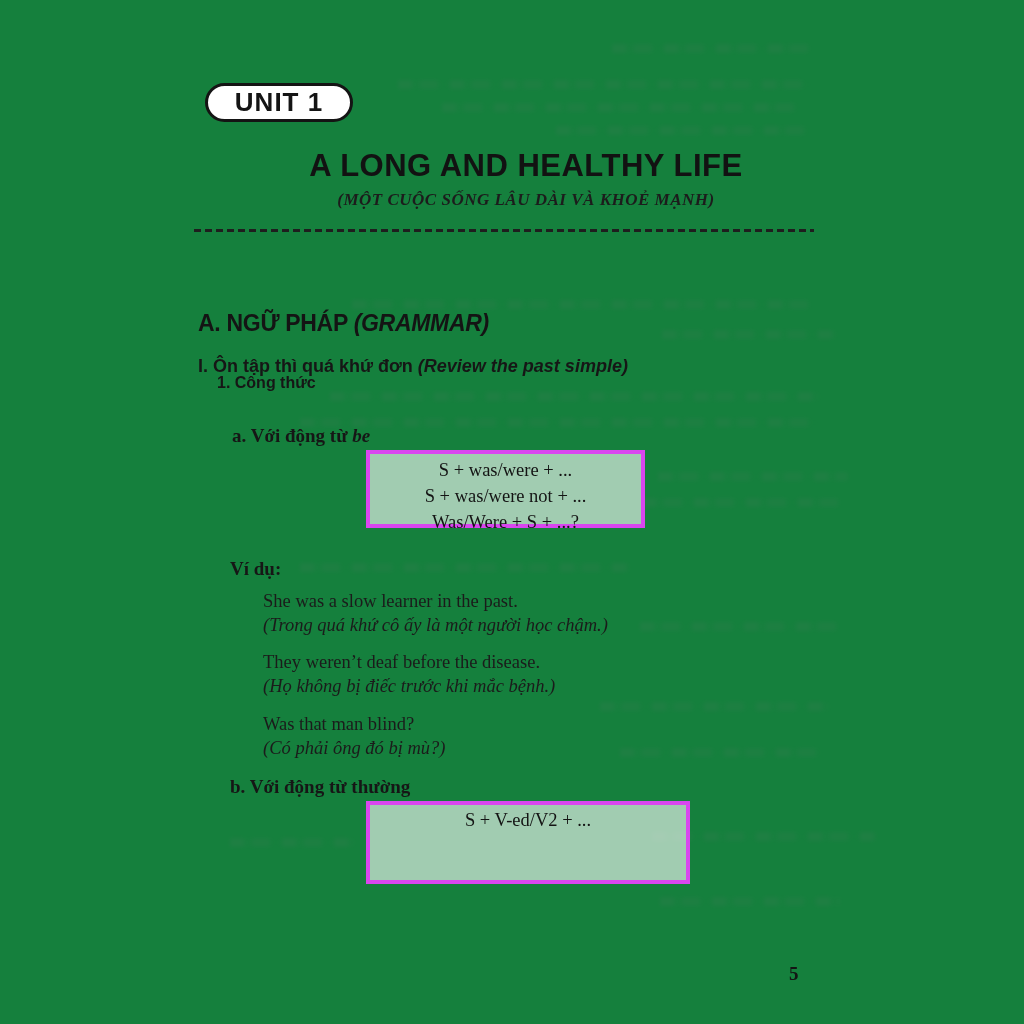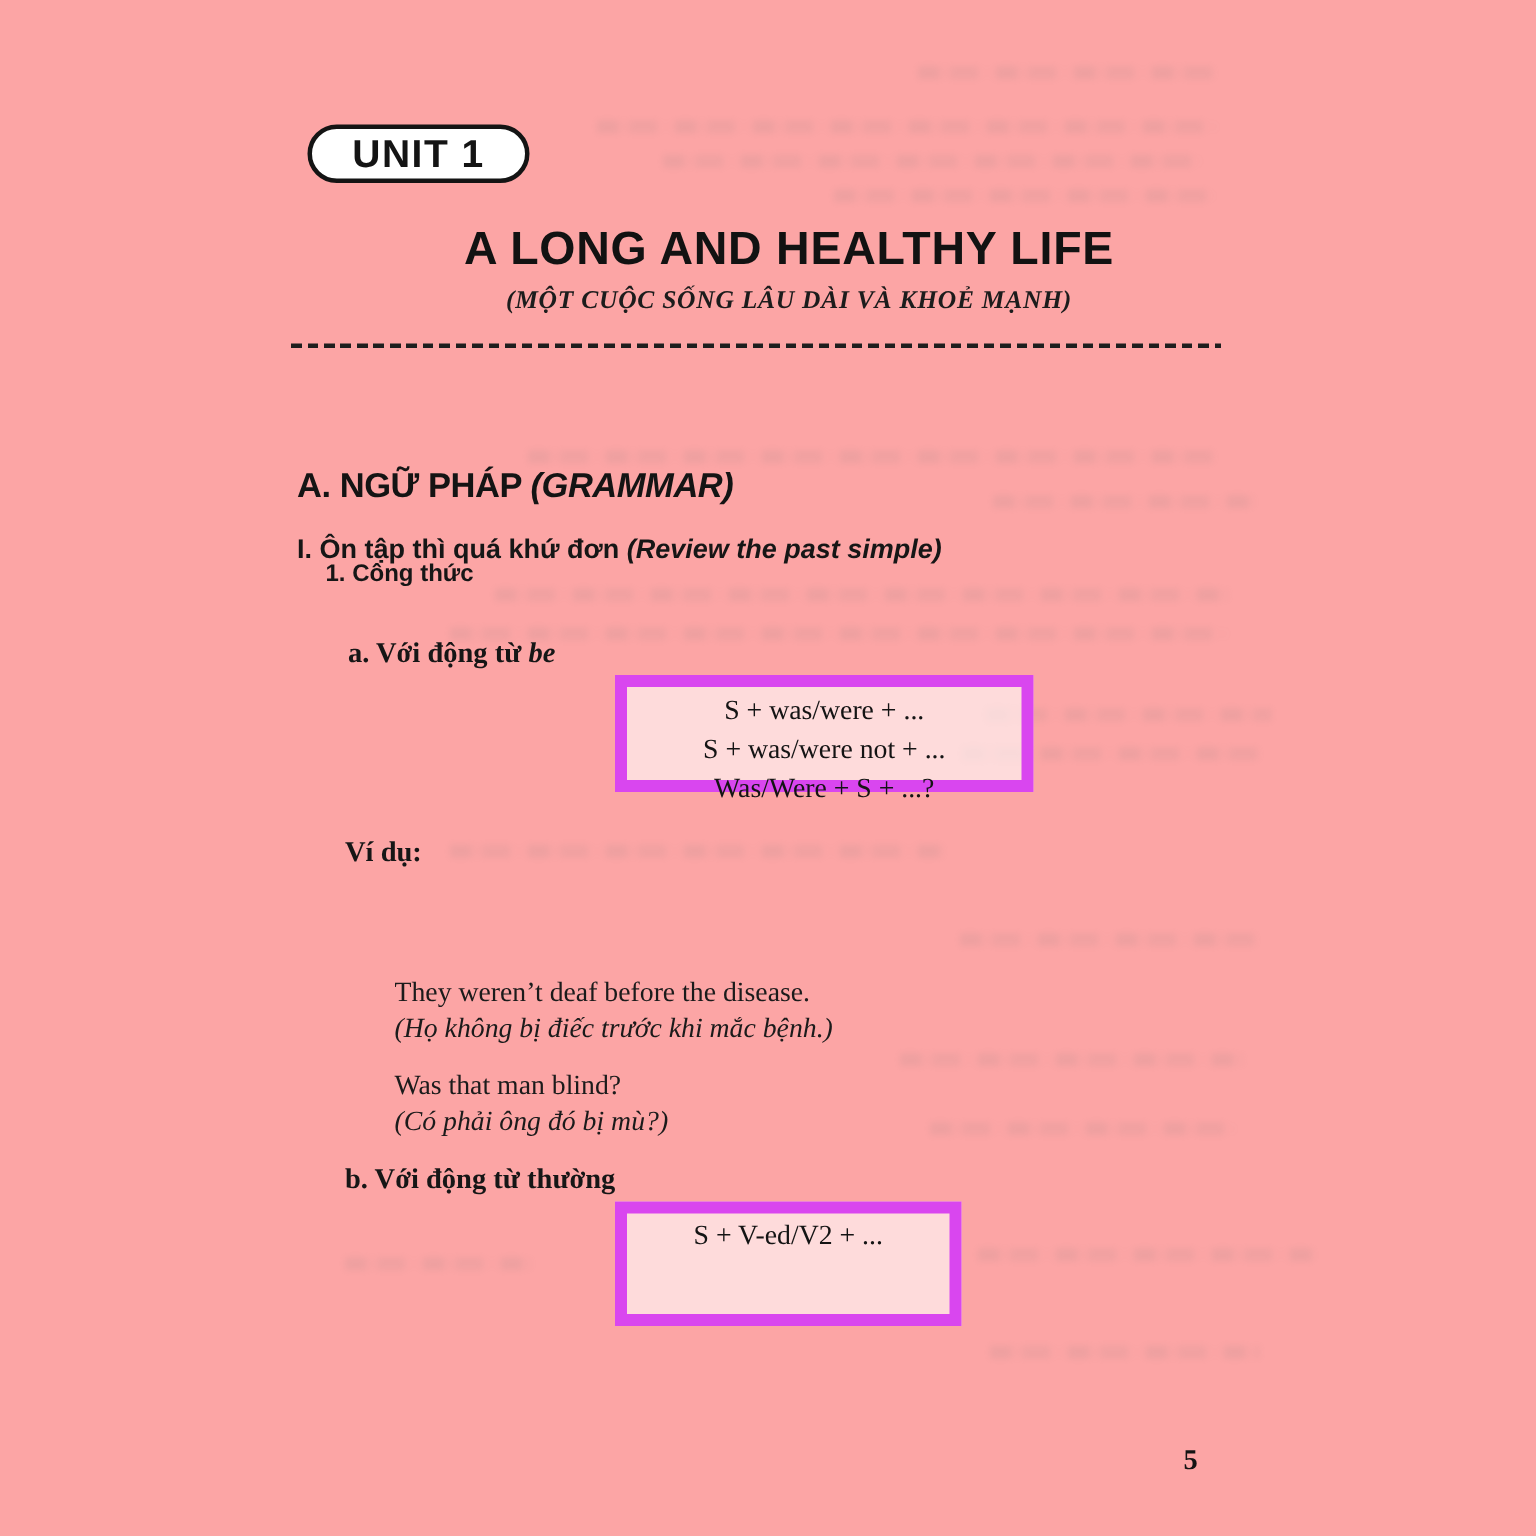--- a/index.html
+++ b/index.html
@@ -4,21 +4,21 @@
 <style>
   html, body {
     margin: 0;
     padding: 0;
     background: #ffffff;
   }
   .paper {
     position: relative;
     width: 1024px;
     height: 1024px;
-    background: #fca5a5;
+    background: #15803d;
     overflow: hidden;
     color: #1a1a1a;
   }
   .sans  { font-family: "Liberation Sans", "DejaVu Sans", sans-serif; }
   .serif { font-family: "Liberation Serif", "DejaVu Serif", serif; }
 
   .abs { position: absolute; }
 
   
   .unit-badge {
@@ -73,35 +73,34 @@
   }
 
   .sub-heading {
     font-weight: 700; font-size: 19px; color: #161616;
   }
   .sub-a { left: 232px; top: 425px; }
   .sub-b { left: 230px; top: 776px; text-align: right; }
   .sub-heading .it { font-style: italic; }
 
   .formula-box {
-    border: 8px solid #d946ef;
+    border: 4px solid #d946ef;
     box-sizing: border-box;
     text-align: center;
     font-size: 18.5px;
     color: #141414;
     background: rgba(255,255,255,0.6);
-    margin-left: 44px;
   }
   .box-be {
     left: 366px; top: 450px; width: 279px; height: 78px;
     padding-top: 3px;
     line-height: 26px;
   }
   .box-regular {
-    left: 366px; top: 801px; width: 231px; height: 83px;
+    left: 366px; top: 801px; width: 324px; height: 83px;
     padding-top: 2px;
     line-height: 27px;
   }
   .formula-box .it { font-style: italic; }
 
   .example-label {
     left: 230px; top: 558px;
     font-weight: 700; font-size: 19px; color: #161616;
   }
   .example-pair {
@@ -177,20 +176,24 @@
   </div>
 
   <div class="abs formula-box box-be serif">
     <div>S + was/were + ...</div>
     <div>S + was/were not + ...</div>
     <div>Was/Were + S + ...?</div>
   </div>
 
   <div class="abs example-label serif">Ví dụ:</div>
 
+  <div class="abs example-pair ex1 serif">
+    <div class="en">She was a slow learner in the past.</div>
+    <div class="vi">(Trong quá khứ cô ấy là một người học chậm.)</div>
+  </div>
   <div class="abs example-pair ex2 serif">
     <div class="en">They weren’t deaf before the disease.</div>
     <div class="vi">(Họ không bị điếc trước khi mắc bệnh.)</div>
   </div>
   <div class="abs example-pair ex3 serif">
     <div class="en">Was that man blind?</div>
     <div class="vi">(Có phải ông đó bị mù?)</div>
   </div>
 
   <div class="abs sub-heading sub-b serif">b. Với động từ thường</div>

